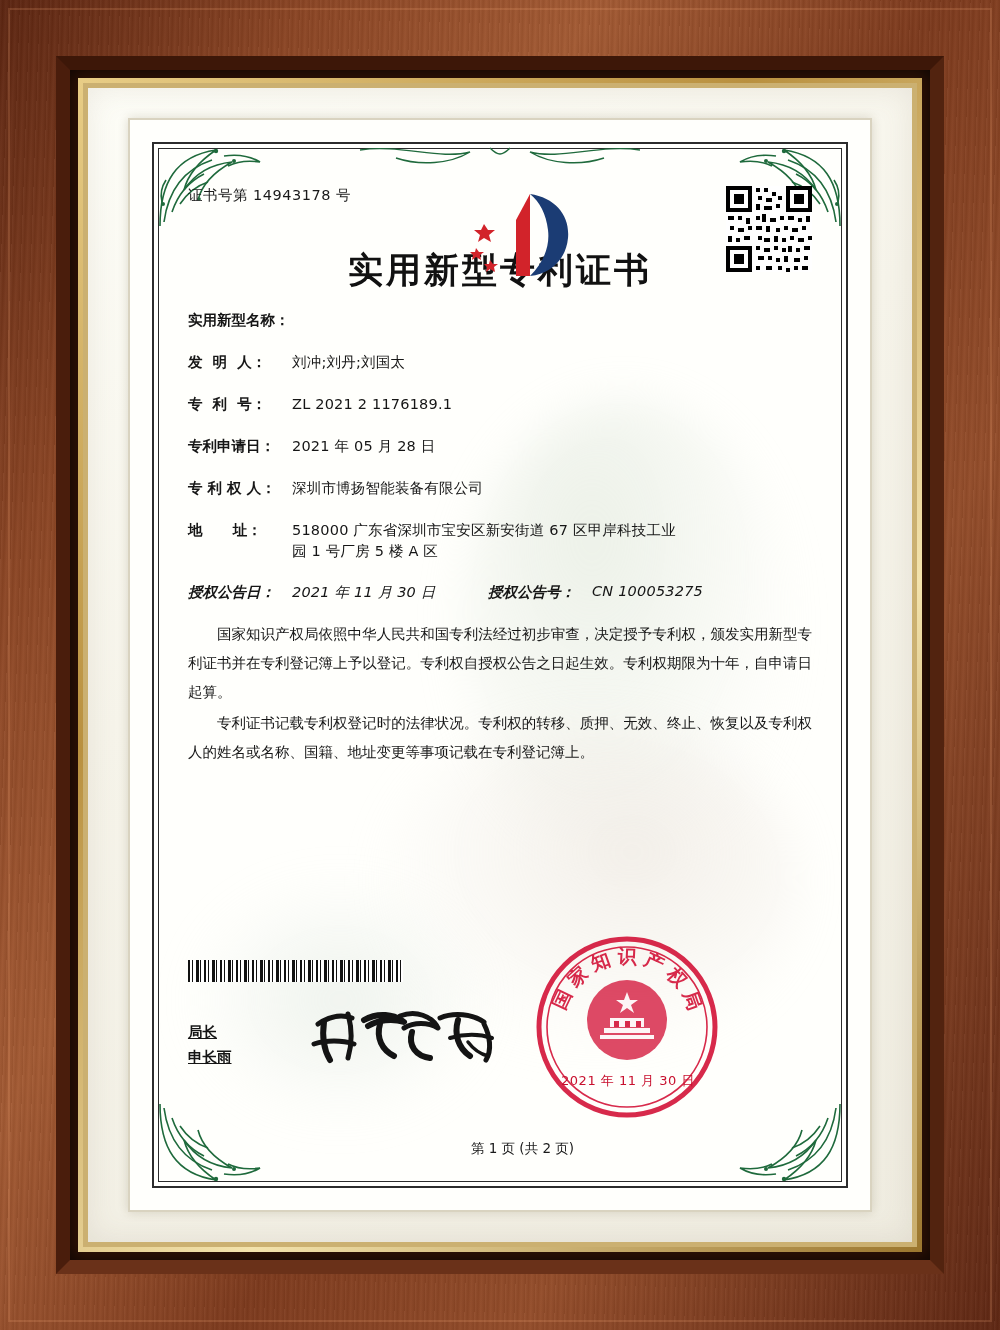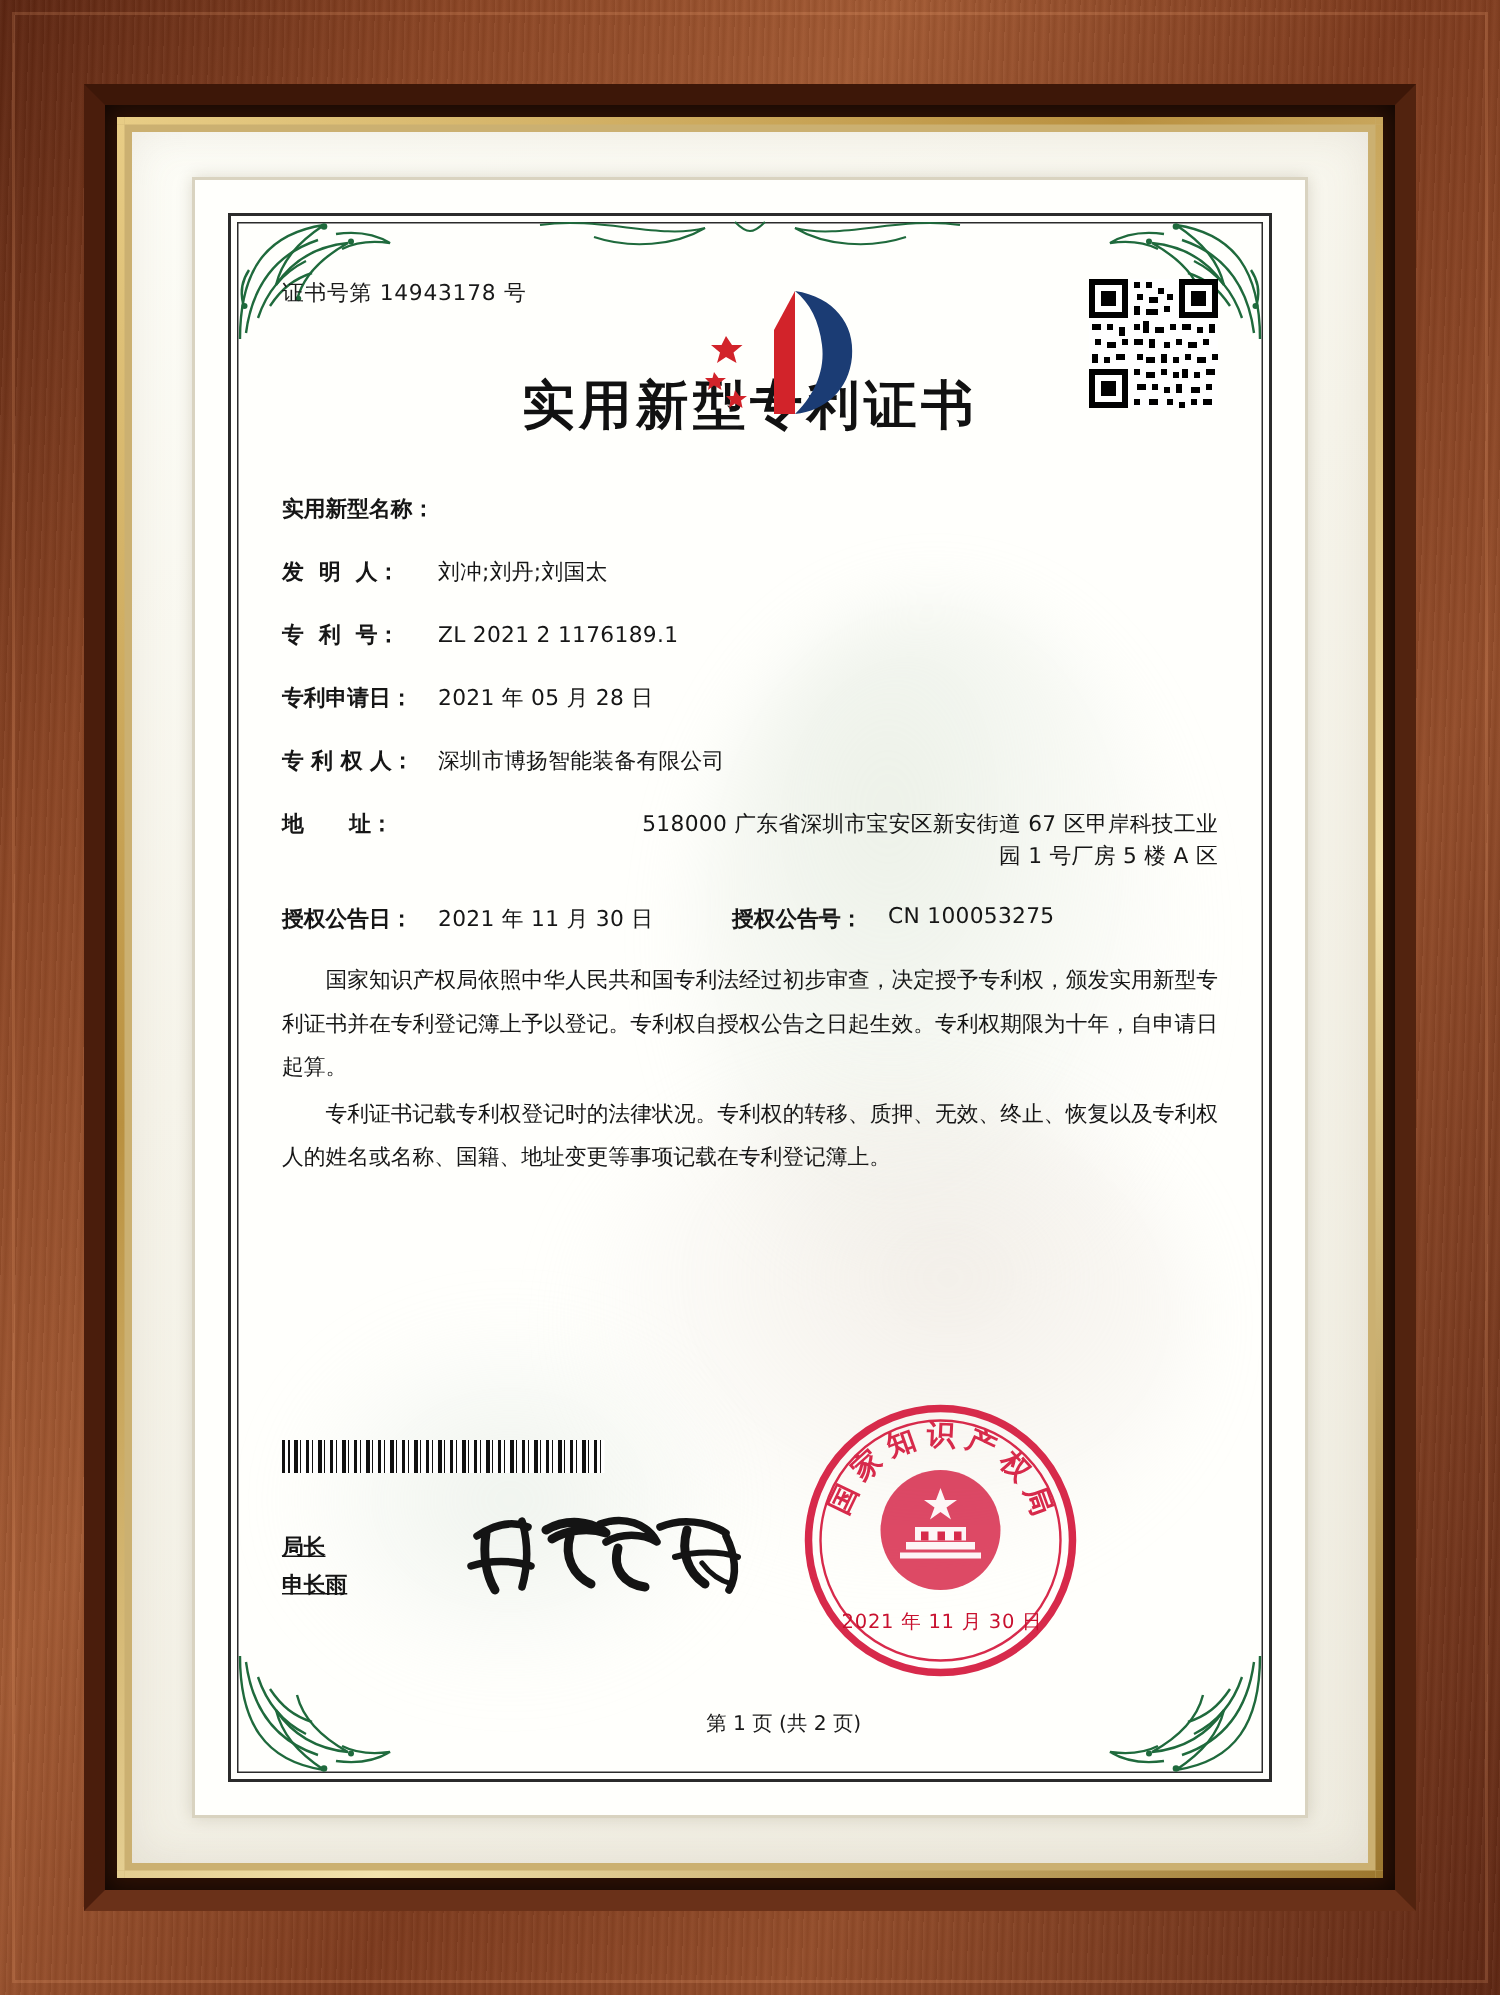--- a/index.html
+++ b/index.html
@@ -153,21 +153,21 @@
     margin-top: 42px;
     text-align: center;
     font-family: "DejaVu Sans", sans-serif;
     font-weight: bold;
     font-size: 35px;
     letter-spacing: 3px;
     color: #111;
   }
 
   .fields {
-    margin-top: 36px;
+    margin-top: 16px;
     font-family: "DejaVu Sans", sans-serif;
     font-size: 14.5px;
     color: #161616;
   }
   .row {
     display: flex;
     align-items: flex-start;
     margin-bottom: 21px;
     line-height: 1.45;
   }
@@ -175,22 +175,22 @@
     width: 104px;
     flex: 0 0 104px;
     font-weight: bold;
     letter-spacing: 0px;
     white-space: pre;
   }
   .val {
     flex: 1;
     letter-spacing: 0.2px;
   }
-  .val .sub { display: block; text-align: right; }
-  .row-two { display: flex; align-items: center; margin-bottom: 18px;}
+  .val .sub { display: block; }
+  .row-two { display: flex; align-items: center; margin-bottom: 18px; font-style: italic;}
   .col-a { display:flex; flex: 0 0 300px; }
   .col-b { display:flex; flex: 1; }
   .lbl-wide { width: 104px; flex: 0 0 104px; font-weight: bold; white-space: pre;}
   .lbl-pub2 { width: 104px; flex: 0 0 104px; font-weight: bold; white-space: pre; }
 
   .para {
     margin-top: 18px;
     font-family: "DejaVu Sans", sans-serif;
     font-size: 14.5px;
     line-height: 2.0;

